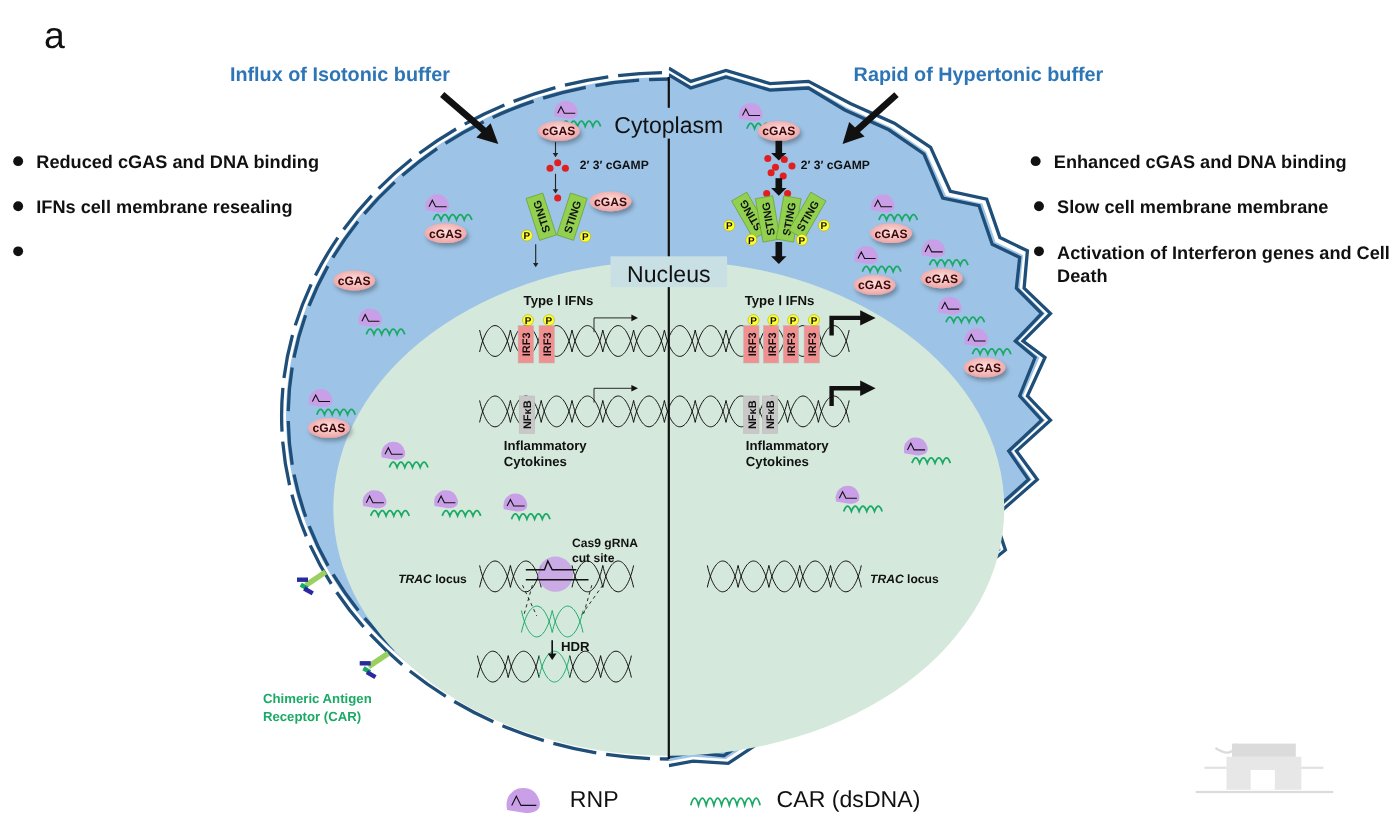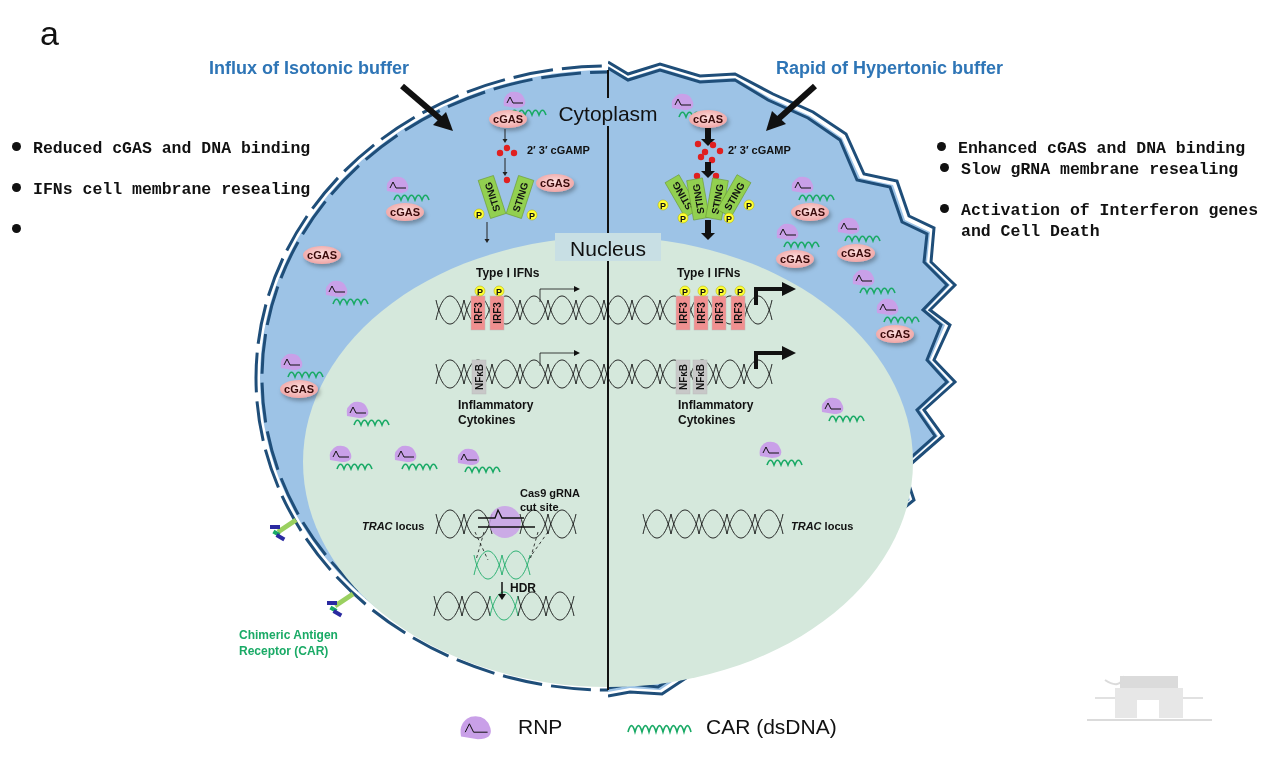--- a/index.html
+++ b/index.html
@@ -1,40 +1,40 @@
 <!DOCTYPE html>
 <html><head>
 <meta charset="utf-8">
 <style>
   html,body{margin:0;padding:0;background:#ffffff;}
   body{width:1268px;height:757px;position:relative;overflow:hidden;font-family:"Liberation Sans",sans-serif;}
   #fig{position:absolute;left:0;top:0;width:1268px;height:757px;}
-  .side-text{position:absolute;font-family:Liberation Mono, monospace;font-weight:bold;font-size:16.5px;color:#111;line-height:21px;}
+  .side-text{position:absolute;font-family:Liberation Sans, sans-serif;font-weight:bold;font-size:16.5px;color:#111;line-height:21px;}
   .side-text .dot{display:inline-block;width:9px;height:9px;border-radius:50%;background:#111;margin-right:12px;vertical-align:2px;}
   .hang{padding-left:21px;text-indent:-21px;}
   .title-blue{position:absolute;font-weight:bold;font-size:18px;color:#2e75b6;text-align:center;}
   .panel-label{position:absolute;left:40px;top:14px;font-size:34px;color:#111;font-family:"Liberation Sans",sans-serif;}
 </style>
 </head>
 <body>
 
 <div class="panel-label">a</div>
 
 <div class="title-blue" style="left:209px;top:58px;">Influx of Isotonic buffer</div>
 <div class="title-blue" style="left:776px;top:58px;">Rapid of Hypertonic buffer</div>
 
 <div class="side-text" style="left:12px;top:138px;width:320px;">
   <div style="margin-bottom:20px;"><span class="dot"></span><span>Reduced cGAS and DNA binding</span></div>
   <div style="margin-bottom:20px;"><span class="dot"></span><span>IFNs cell membrane resealing</span></div>
   <div class="hang" style="width:230px;padding-left:21px;text-indent:-21px;"><span class="dot"></span></div>
 </div>
 
 <div class="side-text" style="left:937px;top:138px;width:330px;">
-  <div style=""><span class="dot"></span><span>Enhanced cGAS and DNA binding</span></div>
-  <div style="margin-bottom:20px;margin-left:3px;"><span class="dot"></span><span>Slow gRNA membrane resealing</span></div>
+  <div style="margin-bottom:20px;"><span class="dot"></span><span>Enhanced cGAS and DNA binding</span></div>
+  <div style="margin-bottom:20px;margin-left:3px;"><span class="dot"></span><span>Slow cell membrane membrane</span></div>
   <div style="margin-left:3px;width:320px;padding-left:21px;text-indent:-21px;"><span class="dot"></span><span>Activation of Interferon genes and Cell Death</span></div>
 </div>
 
 <svg id="fig" width="1268" height="757" viewBox="0 0 1268 757" xmlns="http://www.w3.org/2000/svg">
   <defs>
     <clipPath id="clipLeft">
         <rect x="0" y="0" width="608" height="757"></rect>
       </clipPath>
     <clipPath id="clipRight">
         <rect x="608" y="0" width="660" height="757"></rect>

